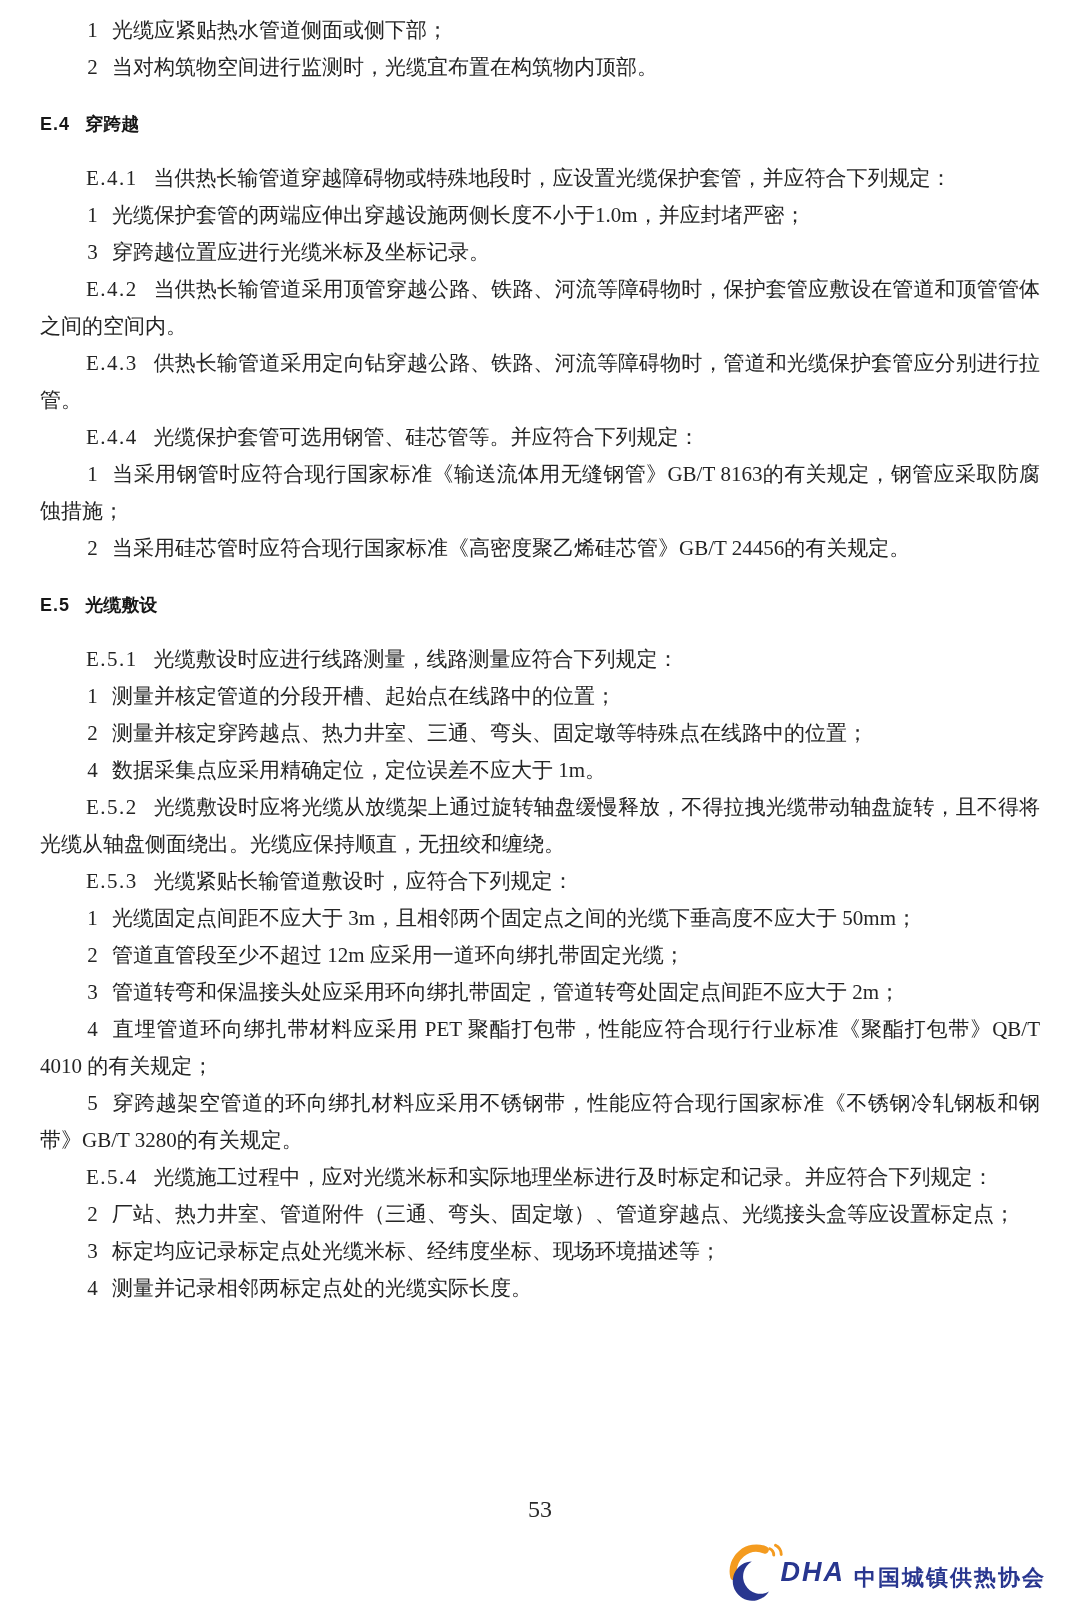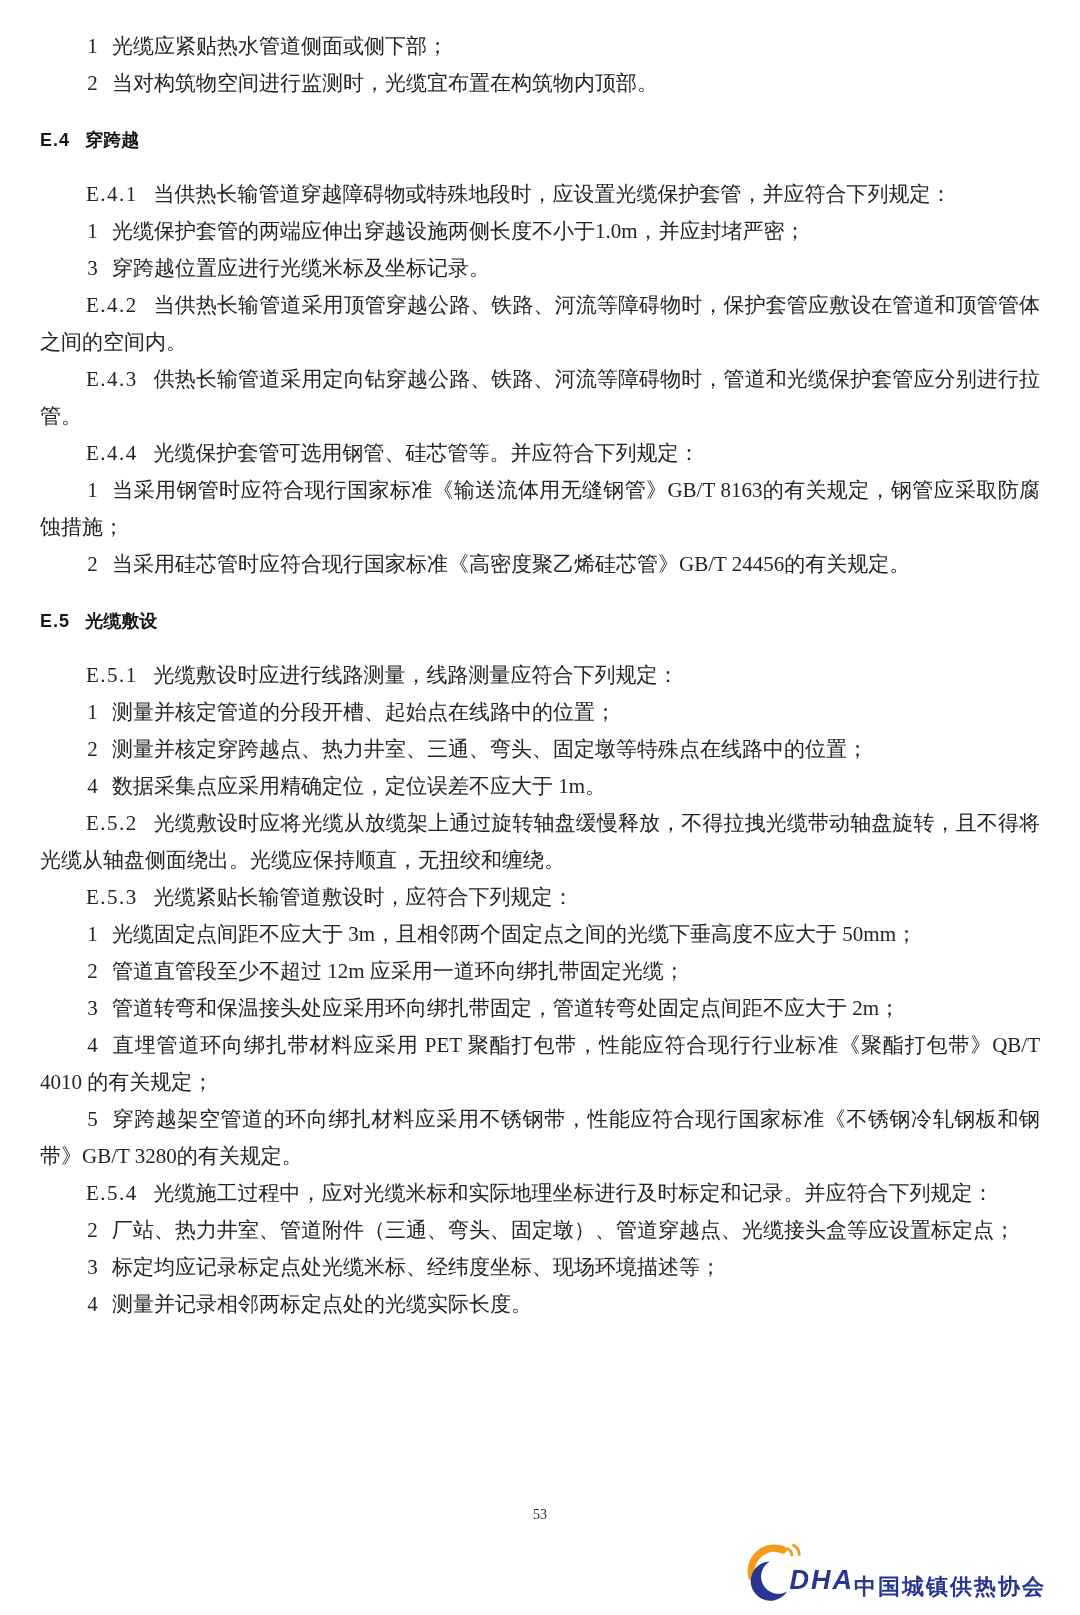--- a/index.html
+++ b/index.html
@@ -6,21 +6,21 @@
   body {
     width: 1080px;
     height: 1615px;
     background: #ffffff;
     position: relative;
     overflow: hidden;
     font-family: "Liberation Serif", "DejaVu Serif", serif;
     color: #222222;
   }
   .content {
-    padding: 28px 40px 0 40px;
+    padding: 12px 40px 0 40px;
   }
   p.para {
     margin: 0;
     font-size: 21px;
     line-height: 37px;
     text-align: justify;
     color: #242424;
   }
   p.item { text-indent: 2.25em; }
   .i-num { margin-right: 0.68em; }
@@ -34,47 +34,48 @@
     color: #161616;
     font-family: Liberation Sans, sans-serif;
   }
   .h-label { margin-right: 0.85em; letter-spacing: 1px; }
   .page-number {
     position: absolute;
     bottom: 92px;
     left: 0;
     width: 100%;
     text-align: center;
-    font-size: 14px;
+    font-size: 24px;
     color: #2a2a2a;
   }
   .logo {
     position: absolute;
     right: 34px;
     bottom: 12px;
     display: flex;
-    align-items: center;
+    align-items: flex-start;
+    gap: 9px;
   }
   .logo-abbr {
     font-family: "Liberation Sans", sans-serif;
     font-style: italic;
     font-weight: 800;
     font-size: 27px;
     letter-spacing: 2px;
     color: #28368f;
     margin-left: -14px;
     margin-top: 14px;
   }
   .logo-name {
     font-family: Liberation Sans, sans-serif;
     font-weight: 700;
     font-size: 22px;
     letter-spacing: 2px;
     color: #28368f;
-    margin-top: 28px;
+    margin-top: 20px;
     white-space: nowrap;
   }
 </style>
 </head>
 <body>
 
 <div class="content">
     <p class="para item"><span class="i-num">1</span><span>光缆应紧贴热水管道侧面或侧下部；</span></p>
     <p class="para item"><span class="i-num">2</span><span>当对构筑物空间进行监测时，光缆宜布置在构筑物内顶部。</span></p>
     <h2 class="heading"><span class="h-label">E.4</span><span class="h-title">穿跨越</span></h2>

